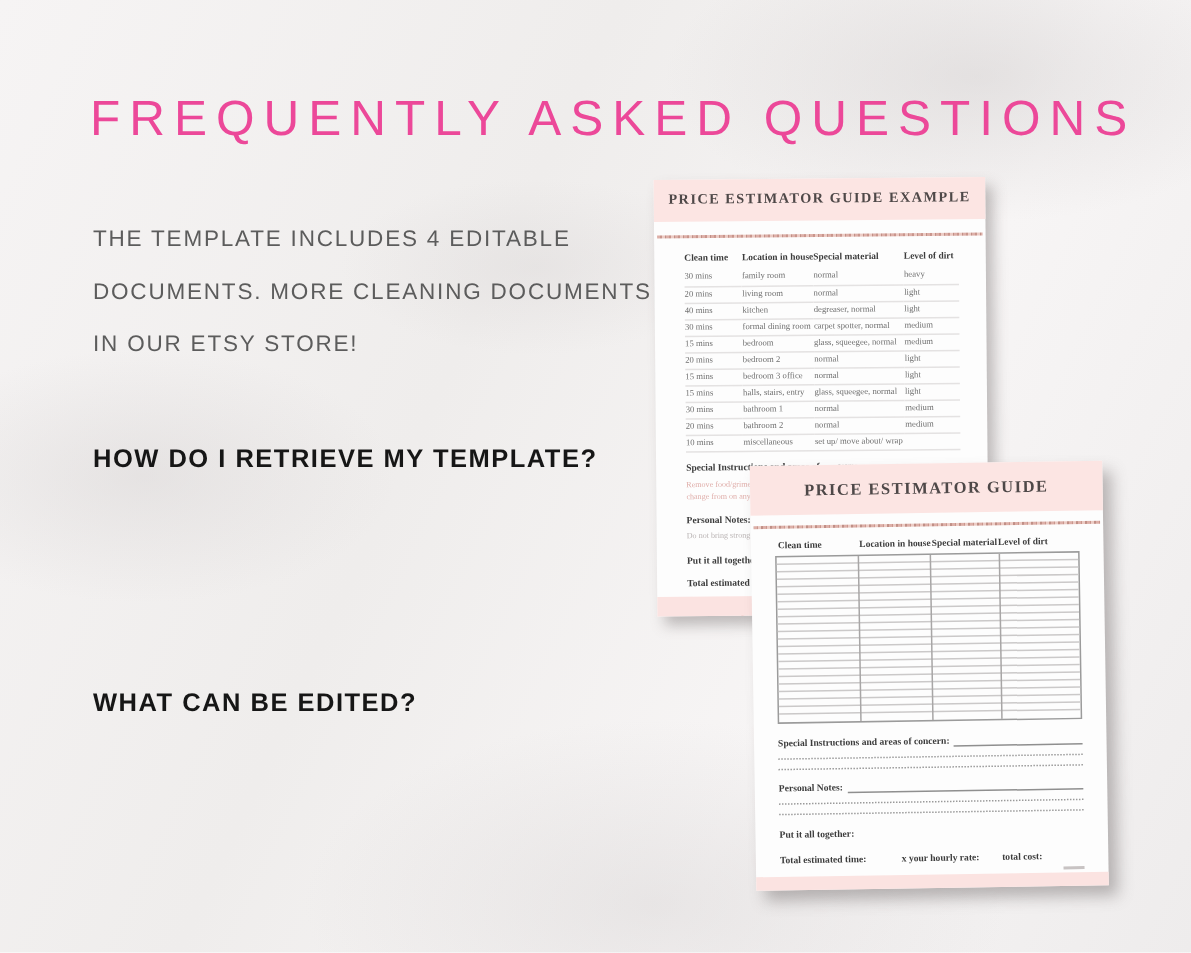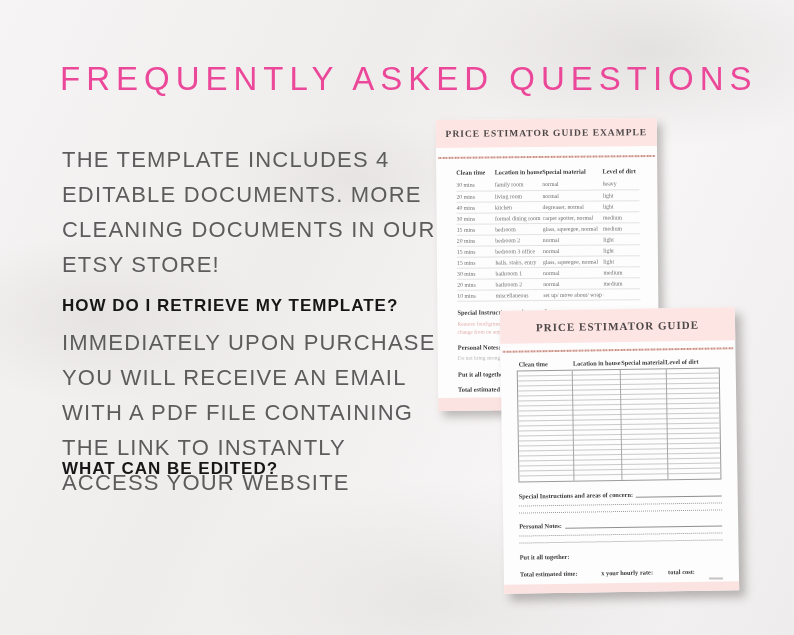--- a/index.html
+++ b/index.html
@@ -17,21 +17,21 @@
 
   
   .page-title {
     position:absolute; left:60px; top:60px;
     font-size:33px; font-weight:400; letter-spacing:6px;
     color:#ec4899; white-space:nowrap;
   }
   .faq-section { position:absolute; left:62px; width:382px; }
   .faq-1 { top:142px; } .faq-2 { top:296px; } .faq-3 { top:459px; }
   .faq-q { font-size:17px; font-weight:bold; letter-spacing:1px; color:#161616; margin-bottom:9px; }
-  .faq-a { font-size:22px; letter-spacing:1.2px; line-height:35px; color:#5c5c5c; }
+  .faq-a { font-size:15px; letter-spacing:1.2px; line-height:35px; color:#5c5c5c; }
 
   
   .doc { position:absolute; background:#fdfdfd; }
   .doc-band { background:#fce5e3; display:flex; align-items:center; justify-content:center; }
   .doc-title { font-family:"Liberation Serif", serif; font-weight:bold; color:#4e4848; letter-spacing:1px; }
   .glitter {
     height:2px; margin:0 2px;
     background:repeating-linear-gradient(90deg,#d8a299 0 2px,#c08378 2px 3px,#e9c2ba 3px 5px,#b67c71 5px 6px);
     opacity:.85;
   }
@@ -90,21 +90,20 @@
 <body>
 
 <h1 class="page-title">FREQUENTLY ASKED QUESTIONS</h1>
 
 <section class="faq-section faq-1">
   <div class="faq-a">THE TEMPLATE INCLUDES 4 EDITABLE DOCUMENTS. MORE CLEANING DOCUMENTS IN OUR ETSY STORE!</div>
 </section>
 
 <section class="faq-section faq-2">
   <div class="faq-q">HOW DO I RETRIEVE MY TEMPLATE?</div>
-  <div class="faq-a">IMMEDIATELY UPON PURCHASE YOU WILL RECEIVE AN EMAIL WITH A PDF FILE CONTAINING THE LINK TO INSTANTLY ACCESS YOUR WEBSITE</div>
 </section>
 
 <section class="faq-section faq-3">
   <div class="faq-q">WHAT CAN BE EDITED?</div>
   </section>
 
 <div class="doc doc1">
   <div class="doc-band">
     <div class="doc-title">PRICE ESTIMATOR GUIDE EXAMPLE</div>
   </div>

